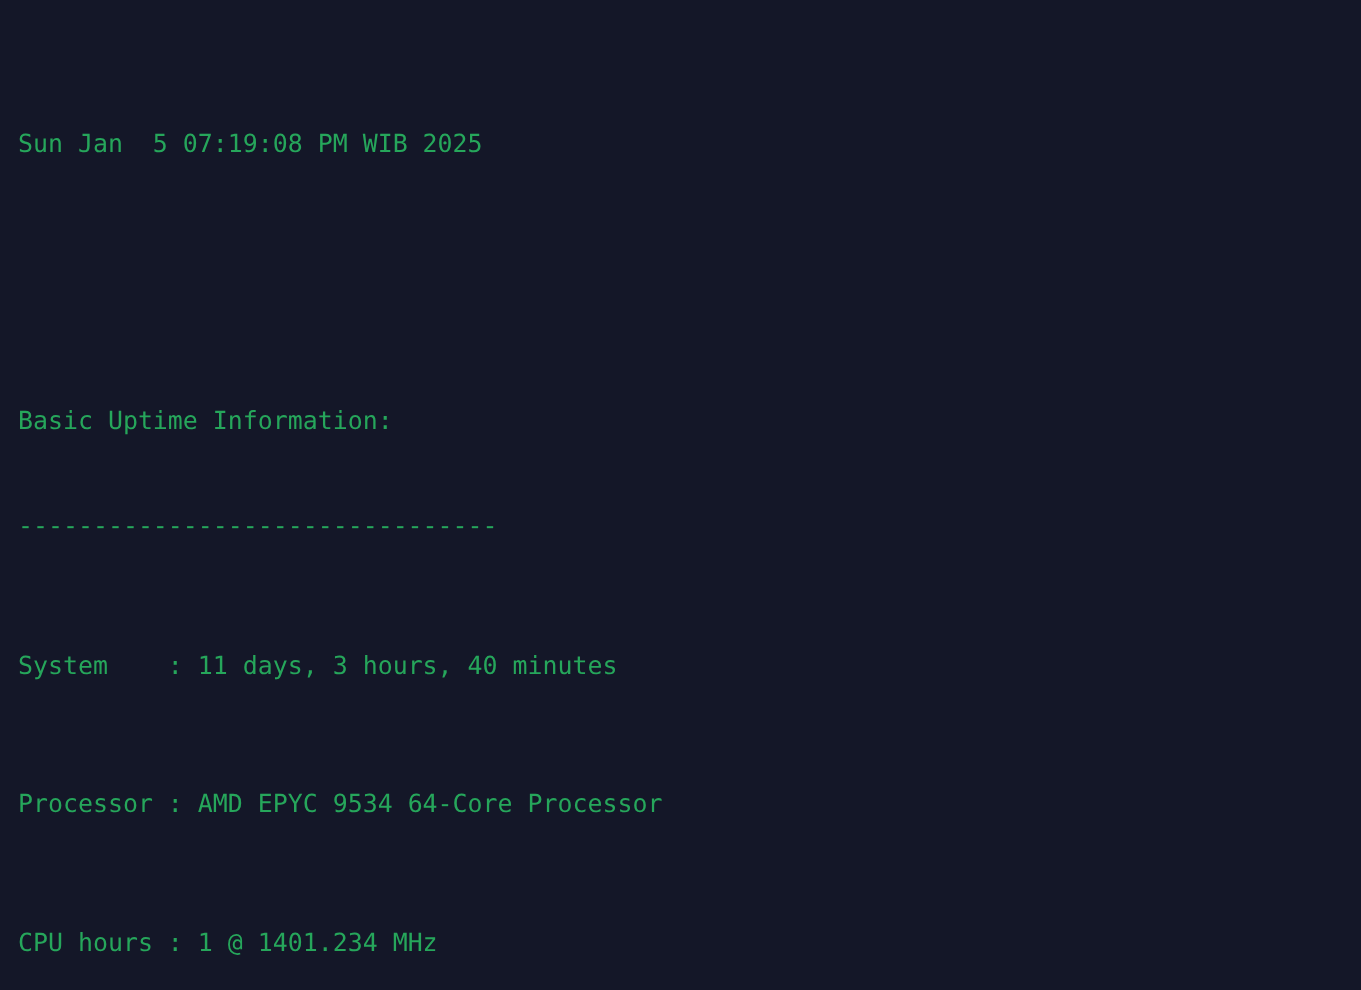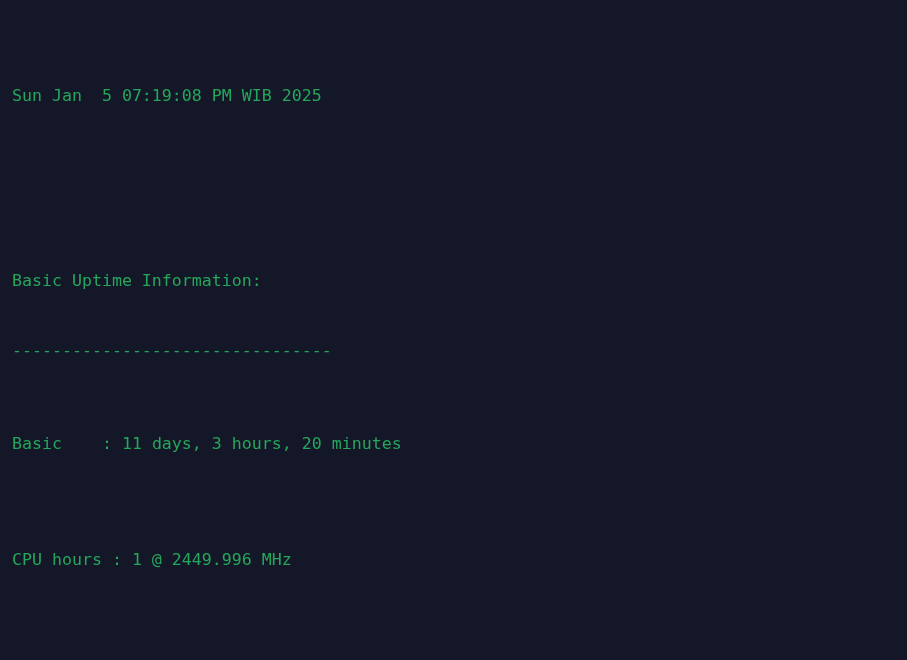--- a/index.html
+++ b/index.html
@@ -41,24 +41,25 @@
 
 <div id="terminal">
 
   <div class="line">Sun Jan  5 07:19:08 PM WIB 2025</div>
 
   <div class="line blank"> </div>
 
   <div class="line">Basic Uptime Information:</div>
   <div class="line">--------------------------------</div>
 
-  <div class="line"><span>Basic    </span><span>: </span><span>11 days, 3 hours, 20 minutes</span></div>
+  <div class="line"><span>System    </span><span>: </span><span>11 days, 3 hours, 40 minutes</span></div>
 
+  <div class="line"><span>Processor </span><span>: </span><span>AMD EPYC 9534 64-Core Processor</span></div>
 
-  <div class="line"><span>CPU hours </span><span>: </span><span>1 @ 2449.996 MHz</span></div>
+  <div class="line"><span>CPU hours </span><span>: </span><span>1 @ 1401.234 MHz</span></div>
 
   
 
   
 
   
 
   
 
   

